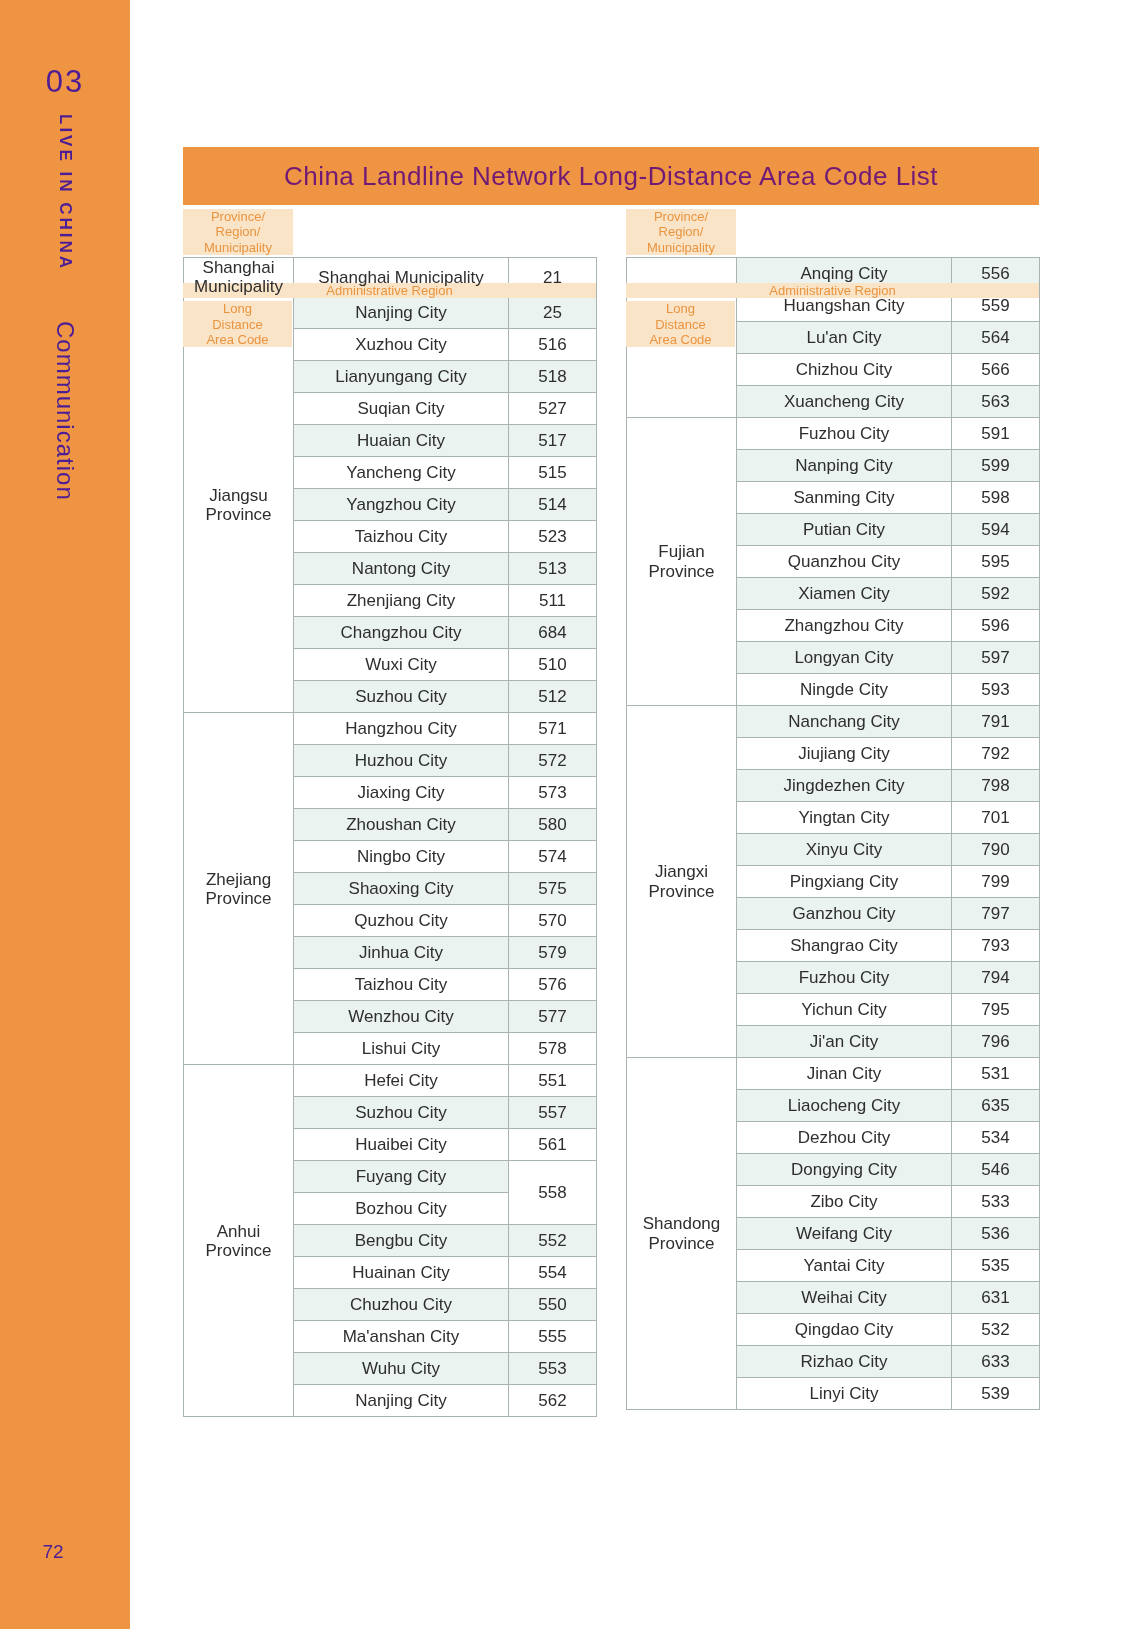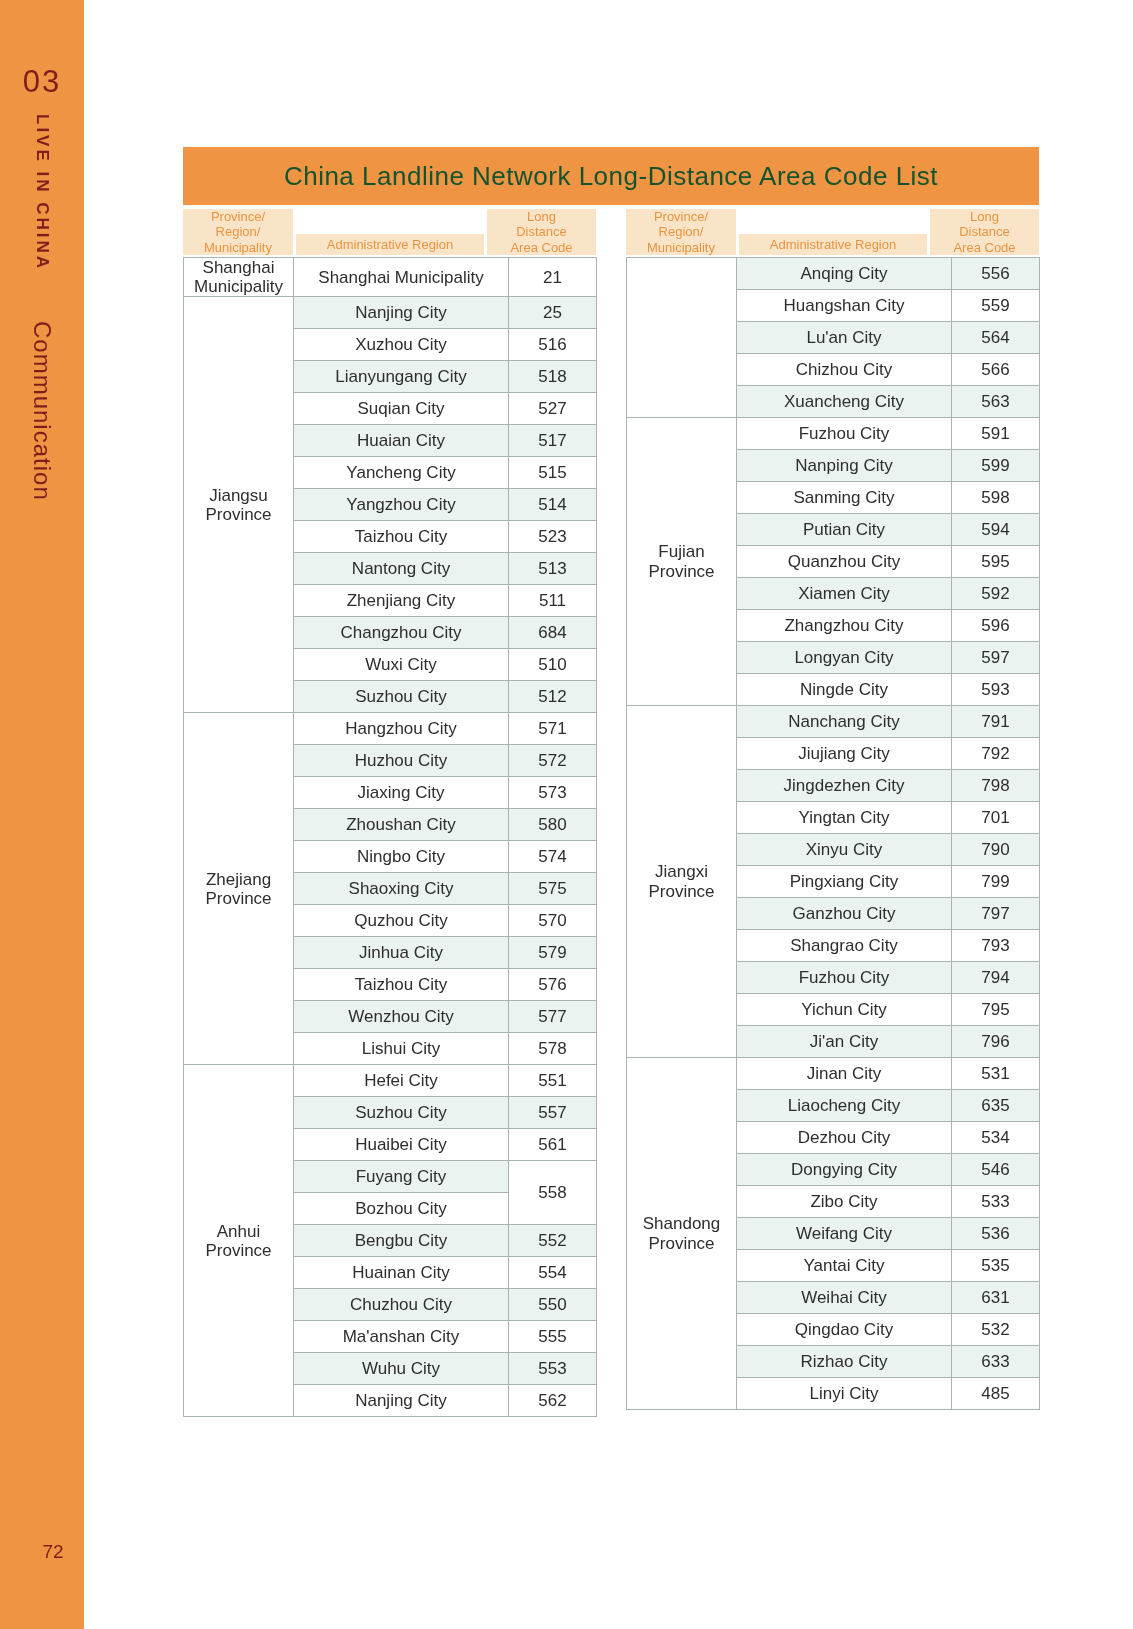--- a/index.html
+++ b/index.html
@@ -8,23 +8,23 @@
     background: #ffffff;
     font-family: "Liberation Sans", sans-serif;
     position: relative;
     overflow: hidden;
     color: var(--text-dark, #2e2e2e);
   }
 
   
   .sidebar {
     position: absolute; left: 0; top: 0;
-    width: 84px; height: 1629px;
+    width: 130px; height: 1629px;
     background: var(--orange, #ee9443);
-    color: #7f1d1d;
+    color: #4c1d95;
     display: flex; flex-direction: column; align-items: center;
   }
   .chapter-num {
     margin-top: 64px;
     font-size: 31px; letter-spacing: 2px;
   }
   .chapter-title {
     writing-mode: vertical-rl; text-orientation: mixed;
     font-weight: 700; font-size: 17px; letter-spacing: 3px;
     margin-top: 14px;
@@ -46,27 +46,27 @@
     position: absolute; left: 183px; top: 147px;
     width: 856px;
   }
   .title-bar {
     height: 58px; width: 100%;
     background: var(--orange, #ee9443);
     display: flex; align-items: center; justify-content: center;
     margin-bottom: 4px;
   }
   .title-bar span {
-    color: #14532d; font-size: 26px; font-weight: 400; letter-spacing: 0.5px;
+    color: #701a75; font-size: 26px; font-weight: 400; letter-spacing: 0.5px;
   }
 
   .tables { display: flex; gap: 30px; }
   .table-block { width: 413px; }
 
-  .thead { display: flex; gap: 3px; height: 46px; margin-bottom: 2px; }
+  .thead { display: flex; gap: 3px; height: 46px; margin-bottom: 2px; flex-direction: column; }
   .th {
     background: var(--header-bg, #fae4c8);
     color: var(--header-text, #e9943f);
     font-size: 13px; line-height: 1.18;
     display: flex; align-items: center; justify-content: center;
     text-align: center; white-space: pre-line;
   }
   .th.col-province { width: 110px; }
   .th.col-region   { flex: 1; margin-top: 25px; }
   .th.col-code     { width: 109px; }
@@ -427,19 +427,19 @@
             <tr>
               <td class="region">Qingdao City</td>
               <td class="code">532</td>
             </tr>
             <tr class="striped">
               <td class="region">Rizhao City</td>
               <td class="code">633</td>
             </tr>
             <tr>
               <td class="region">Linyi City</td>
-              <td class="code">485</td>
+              <td class="code">539</td>
             </tr>
           </tbody>
         </table>
       </div>
     </div>
 </main>
 
 </body></html>

